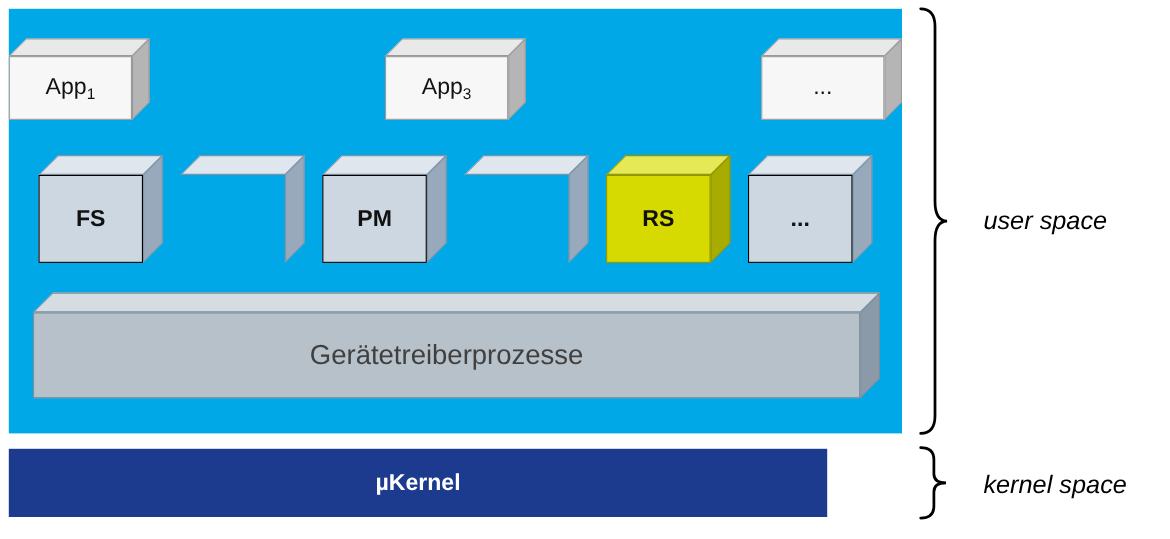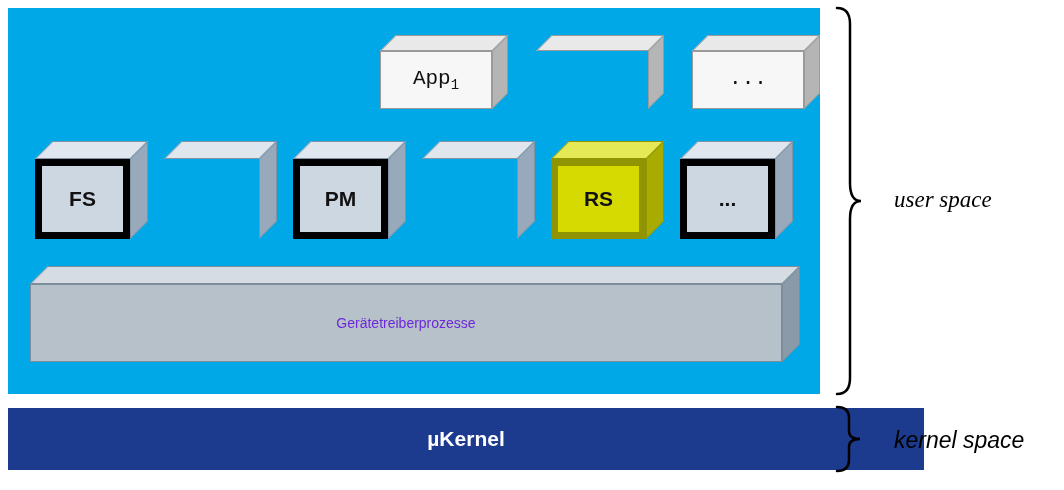--- a/index.html
+++ b/index.html
@@ -29,93 +29,96 @@
     transform: skewX(-45deg); transform-origin: 0 0;
   }
   .cube .right {
     right: 0; width: var(--d); top: var(--d); bottom: 0;
     transform: skewY(-45deg); transform-origin: 0 0;
   }
 
   
   .apps-row {
     position: absolute; left: 0; right: 0; top: 27px;
-    display: flex; justify-content: flex-end; gap: 28px; font-family: Liberation Mono, monospace;
+    display: flex; justify-content: space-between; gap: 28px;
   }
   .services-row {
     position: absolute; left: 0; right: 0; top: 133px;
     display: flex; justify-content: center; gap: 16px;
   }
 
   
   .app-cube { width: 128px; height: 74px; --d: 16px; }
   .app-cube .front { background: var(--app_front, #f7f7f7); border: 1px solid #9a9a9a; }
   .app-cube .top   { background: var(--app_top, #e9e9e9);   border: 1px solid #9a9a9a; }
   .app-cube .right { background: var(--app_right, #b5b5b5); border: 1px solid #9a9a9a; }
   .app-label { font-size: 21px; color: #111; white-space: nowrap; }
   .app-label sub { font-size: 14px; }
 
   
   .service-cube { width: 113px; height: 98px; --d: 18px; }
-  .service-cube .front { background: var(--service_front, #cdd7e2); border: 7px solid #000000; }
+  .service-cube .front { background: var(--service_front, #cdd7e2); border: 1px solid #000000; }
   .service-cube .top   { background: var(--service_top, #dfe6ee);   border: 1px solid #7f93a6; }
   .service-cube .right { background: var(--service_right, #98a9bb); border: 1px solid #7f93a6; }
   .service-cube.highlight .front { background: var(--rs_front, #d6da00); border-color: #8f9400; text-align: center; }
   .service-cube.highlight .top   { background: var(--rs_top, #e4e955);   border-color: #8f9400; }
   .service-cube.highlight .right { background: var(--rs_right, #a8ac00); border-color: #8f9400; }
   .service-label { font-size: 21px; font-weight: bold; color: #111; white-space: nowrap; }
 
   
   .driver-cube {
     position: absolute; left: 22px; top: 258px;
     width: 770px; height: 96px; --d: 18px;
   }
   .driver-cube .front { background: var(--driver_front, #b7c1ca); border: 1px solid #7d8d9c; }
   .driver-cube .top   { background: var(--driver_top, #d5dce2);   border: 1px solid #7d8d9c; }
   .driver-cube .right { background: var(--driver_right, #8b9aa8); border: 1px solid #7d8d9c; }
-  .driver-label { font-size: 14px; color: #6d28d9; }
+  .driver-label { font-size: 25px; color: #404040; }
 
   
   .kernel-bar {
     position: absolute; left: 8px; top: 408px;
-    width: 916px; height: 62px;
+    width: 744px; height: 62px;
     background: var(--kernel_bg, #1c3b8e);
     color: var(--kernel_text, #ffffff);
     display: flex; align-items: center; justify-content: center;
     font-size: 21px; font-weight: bold;
   }
 
   
   .brace-user   { position: absolute; left: 834px; top: 6px; }
   .brace-kernel { position: absolute; left: 834px; top: 405px; }
   .brace-user svg, .brace-kernel svg { display: block; }
   .region-label {
     position: absolute; left: 894px;
     font-size: 23px; font-style: italic; color: #000;
     white-space: nowrap;
   }
-  .region-label.user   { top: 187px; font-family: Liberation Serif, serif; }
+  .region-label.user   { top: 187px; }
   .region-label.kernel { top: 427px; }
 </style>
 </head>
 <body>
 
 <div class="user-space-panel">
 
   <div class="apps-row">
     <div class="cube app-cube">
       <div class="face top"></div>
       <div class="face right"></div>
       <div class="face front">
         <span class="app-label"><span>App</span><sub>1</sub></span>
       </div>
     </div>
     <div class="cube app-cube">
       <div class="face top"></div>
       <div class="face right"></div>
+      <div class="face front">
+        <span class="app-label"><span>App</span><sub>3</sub></span>
+      </div>
     </div>
     <div class="cube app-cube">
       <div class="face top"></div>
       <div class="face right"></div>
       <div class="face front">
         <span class="app-label"><span>...</span><sub></sub></span>
       </div>
     </div>
   </div>
 

